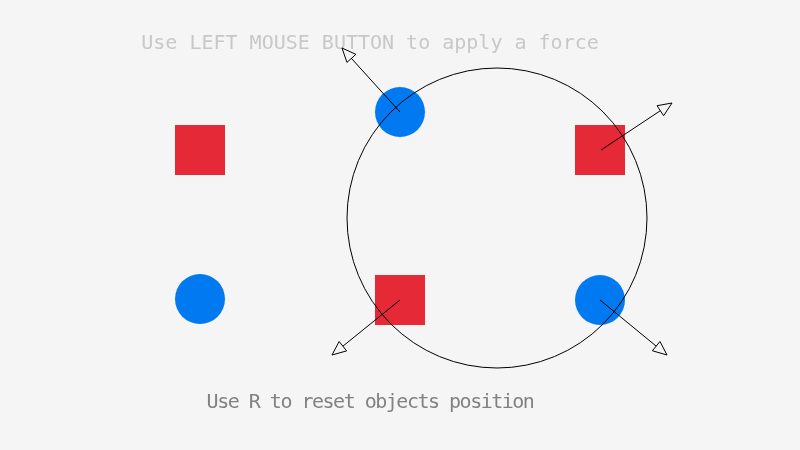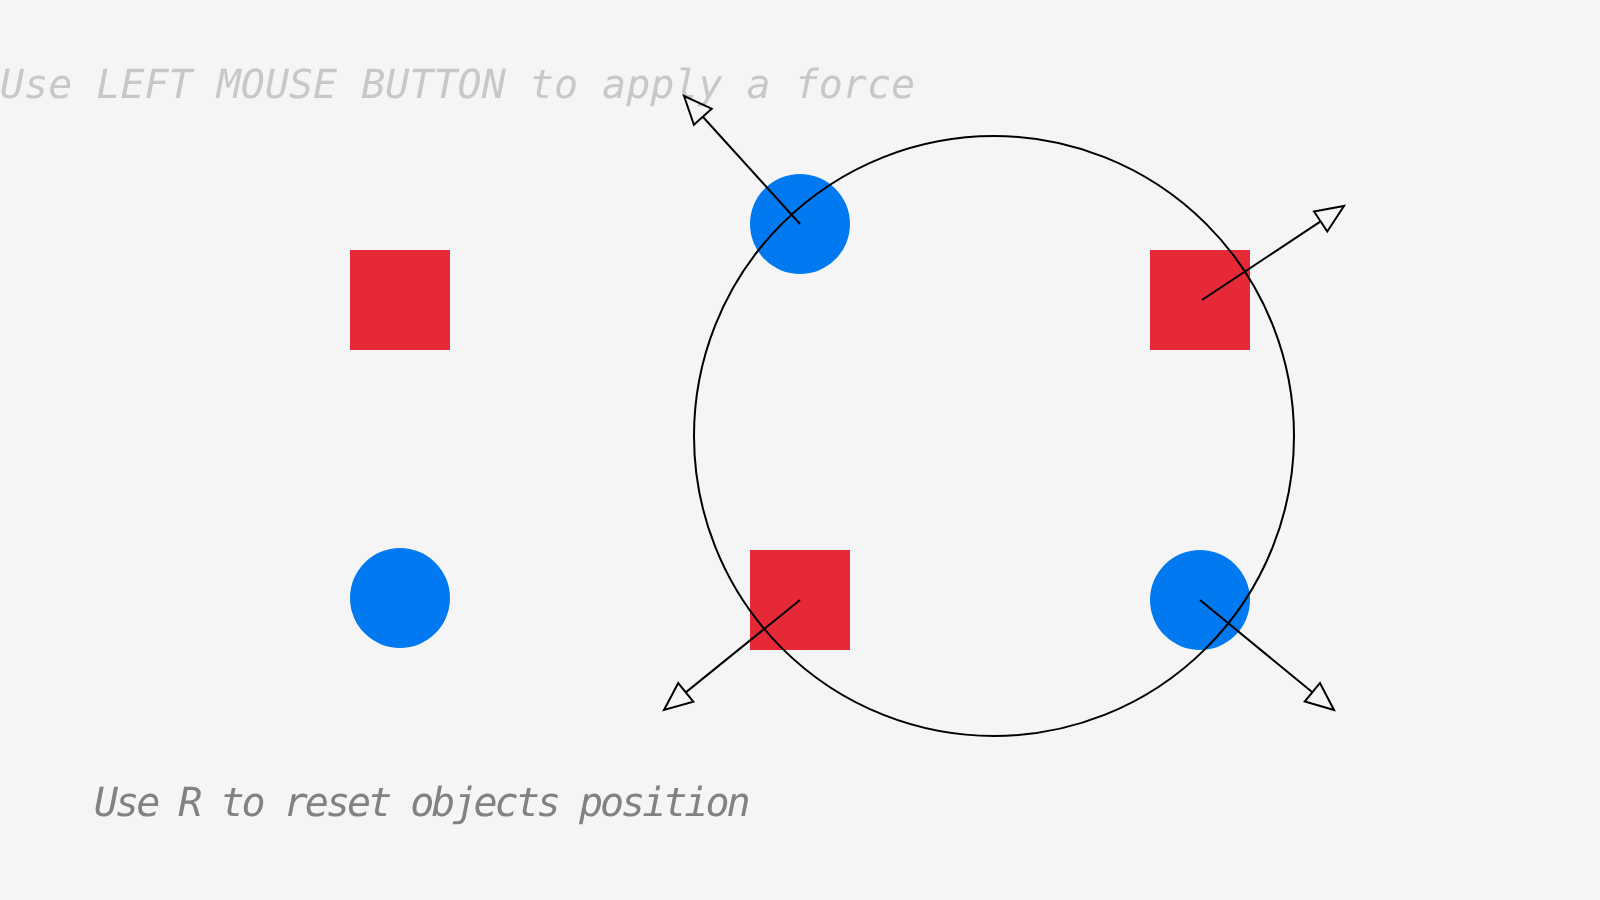--- a/index.html
+++ b/index.html
@@ -7,28 +7,28 @@
     position: relative;
     width: 800px;
     height: 450px;
     overflow: hidden;
     font-family: "DejaVu Sans Mono", monospace;
   }
   .hint {
     position: absolute;
     left: 0;
     width: 740px;
+    text-align: center;
     font-size: 20px;
     line-height: 22px;
     white-space: pre;
     user-select: none;
-    font-style: italic;
   }
   .hint-top { top: 31px; letter-spacing: 0px; }
-  .hint-bottom { top: 390px; letter-spacing: -1.5px; padding-left: 47px; }
+  .hint-bottom { top: 390px; letter-spacing: -1.5px; }
   svg.scene {
     position: absolute;
     top: 0;
     left: 0;
   }
 </style>
 </head>
 <body>
 
 <div class="stage" style="background: rgb(245, 245, 245);">

